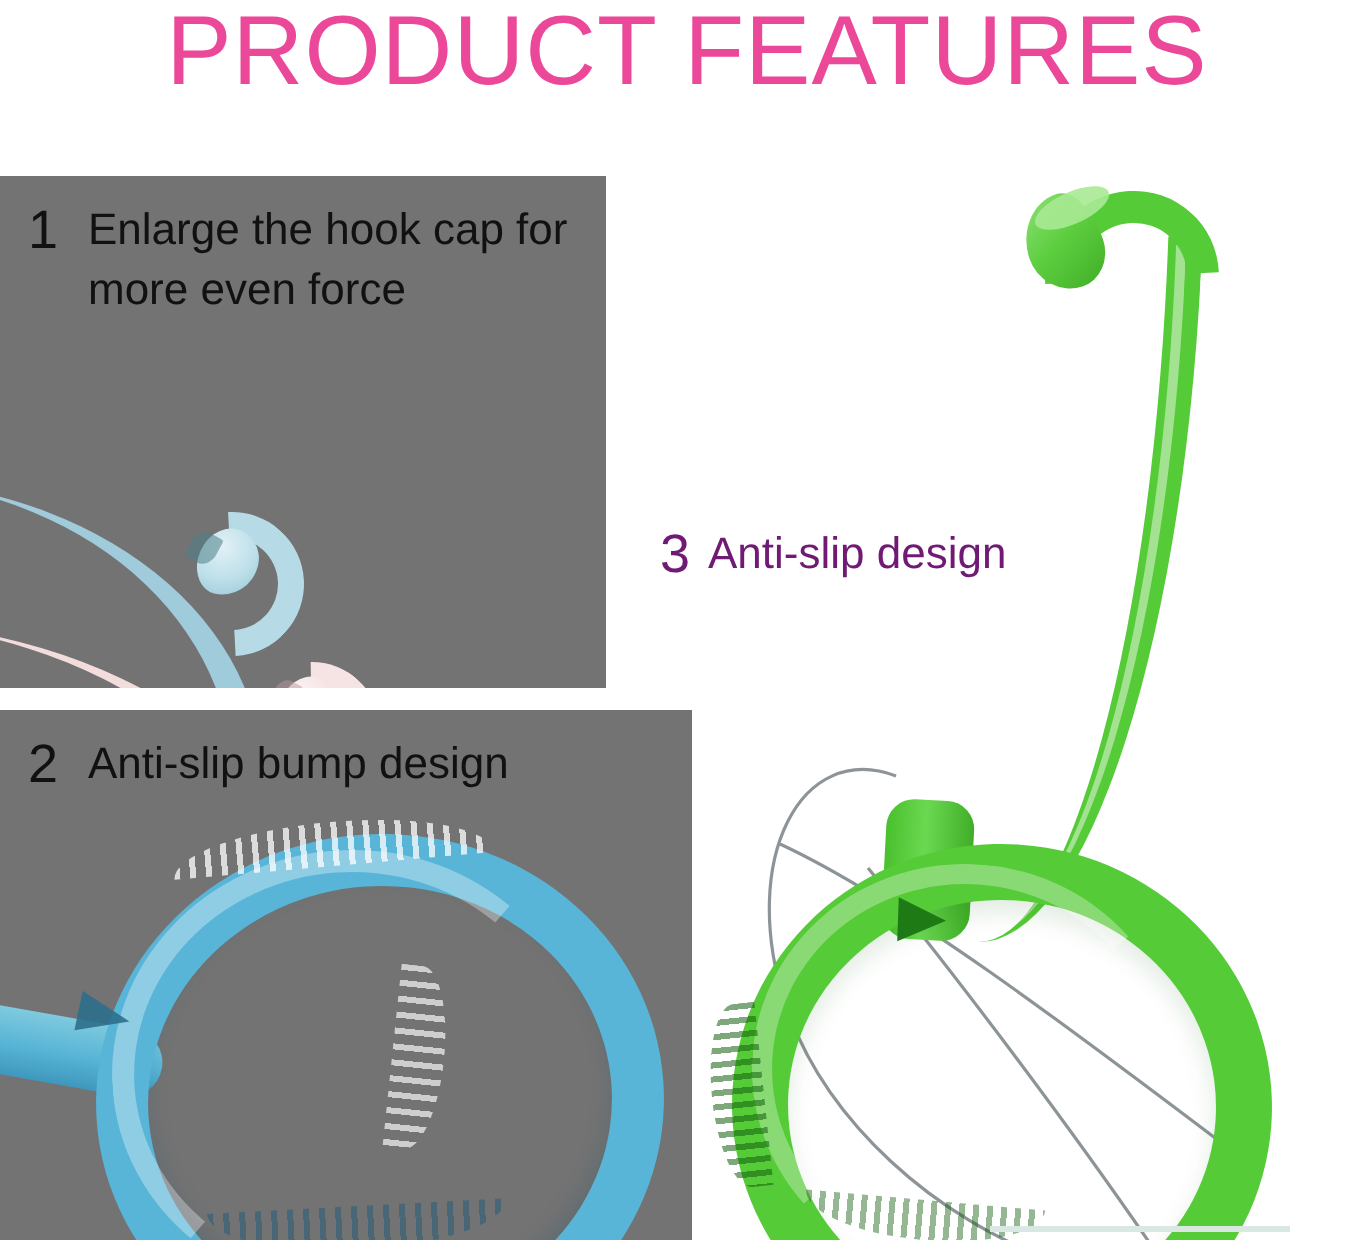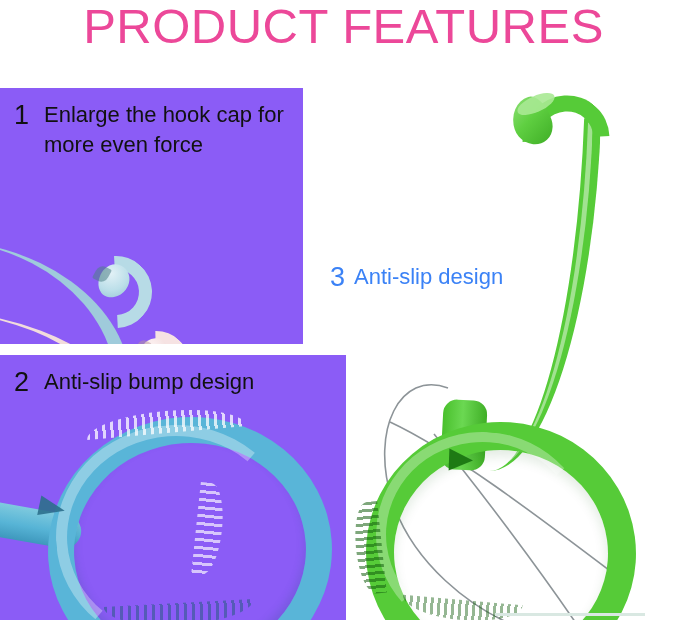--- a/index.html
+++ b/index.html
@@ -29,21 +29,21 @@
     letter-spacing: 0.5px;
     color: #ec4899;
     font-weight: 400;
     white-space: nowrap;
   }
 
   
   .panel {
     position: absolute;
     overflow: hidden;
-    background: #8b5cf6;
+    background: #737373;
   }
   #panel-1 { left: 0; top: 88px;  width: 303px; height: 256px; }
   #panel-2 { left: 0; top: 355px; width: 346px; height: 265px; }
 
   .panel-caption {
     position: absolute;
     left: 14px;
     top: 12px;
     width: 280px;
     color: #111111;
@@ -244,21 +244,21 @@
     opacity: .9;
   }
 
   
   #green-tool { position: absolute; left: 330px; top: 70px; width: 349px; height: 550px; }
 
   .tool-caption {
     position: absolute;
     left: 0px;
     top: 192px;
-    color: #3b82f6;
+    color: #701a75;
     white-space: nowrap;
     z-index: 6;
   }
   .tool-caption .caption-num {
     font-size: 27px;
     width: 24px;
   }
   .tool-caption .caption-text {
     font-size: 22px;
     width: auto;

